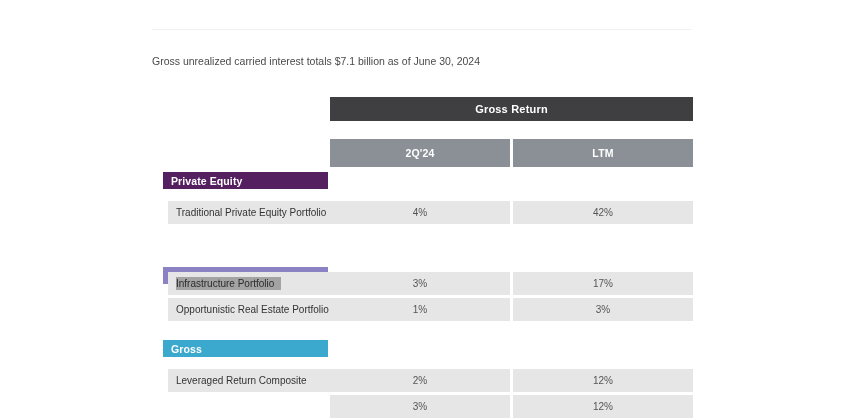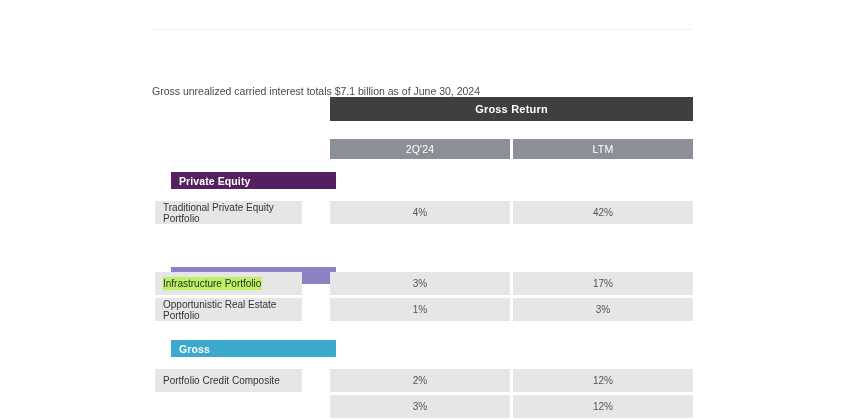--- a/index.html
+++ b/index.html
@@ -38,21 +38,21 @@
     font-size: 21px;
     font-weight: 400;
     color: #54275e;
     letter-spacing: 0.1px;
     white-space: nowrap;
   }
 
   .subtitle {
     position: absolute;
     left: 152px;
-    top: 85px;
+    top: 55px;
     font-size: 10.5px;
     font-weight: 400;
     color: #4a4a4a;
     white-space: nowrap;
   }
 
   
   .table {
     position: absolute;
     left: 155px;
@@ -61,23 +61,23 @@
   }
 
   .row {
     position: relative;
     width: 538px;
   }
 
   
   .cell-label {
     position: absolute;
-    left: 0;
-    top: 0;
-    width: 147px;
+    left: 13px;
+    top: 0;
+    width: 165px;
     height: 100%;
     box-sizing: border-box;
   }
   .cell-c1 {
     position: absolute;
     left: 175px;
     top: 0;
     width: 180px;
     height: 100%;
     box-sizing: border-box;
@@ -114,36 +114,36 @@
   }
 
   .hdr-sub-row {
     height: 24px;
     margin-bottom: 9px;
   }
   .hdr-sub-pill {
     background: #8a9096;
     color: #ffffff;
     font-size: 10.5px;
-    font-weight: normal;
+    font-weight: bold;
     display: flex;
     align-items: center;
     justify-content: center;
-    height: 20px;
+    height: 28px;
     letter-spacing: 0.2px;
   }
 
   
   .cat-row {
     height: 21px;
     margin-bottom: 8px;
   }
   .cat-bar {
     position: absolute;
-    left: 16px;
+    left: 8px;
     top: 0;
     width: 165px;
     height: 17px;
     display: flex;
     align-items: center;
     padding-left: 8px;
     box-sizing: border-box;
     color: #ffffff;
     font-size: 10.5px;
     font-weight: bold;
@@ -168,23 +168,23 @@
     font-size: 10px;
     justify-content: flex-start;
   }
   .band.val-band {
     justify-content: center;
     color: #555555;
     font-size: 10px;
   }
 
   .sel {
-    background: #bef264;
+    background: #a3a3a3;
     color: #2b2b2b;
-    padding: 1px 1px 1px 0;
+    padding: 1px 7px 1px 0;
   }
 
   .spacer-lg { height: 16px; }
 </style>
 </head>
 <body>
 
 <div class="page">
 
   <div class="top-divider"></div>
@@ -255,21 +255,21 @@
     </div>
 
     <div class="spacer-lg"></div>
 
     <div class="row cat-row">
       <div class="cat-bar" style="background:#3ba8ce;">Gross</div>
     </div>
 
     <div class="row data-row">
       <div class="cell-label">
-        <div class="band label-band">Portfolio Credit Composite</div>
+        <div class="band label-band">Leveraged Return Composite</div>
       </div>
       <div class="cell-c1">
         <div class="band val-band">2%</div>
       </div>
       <div class="cell-c2">
         <div class="band val-band">12%</div>
       </div>
     </div>
 
     <div class="row data-row">

